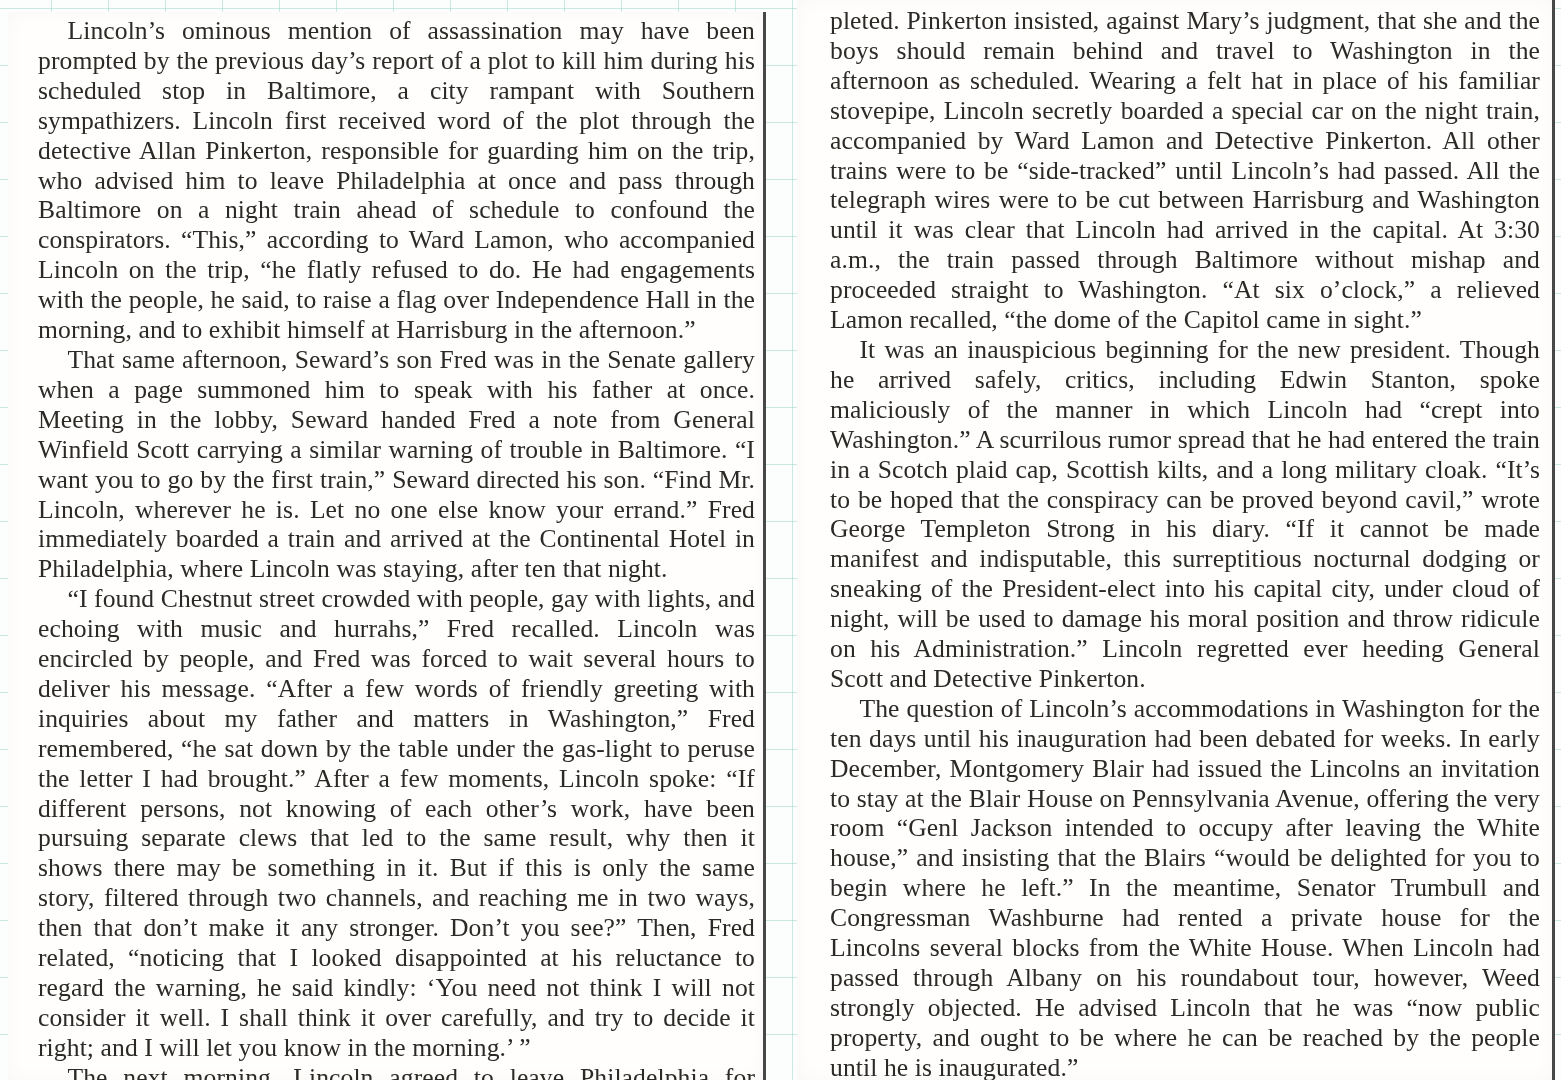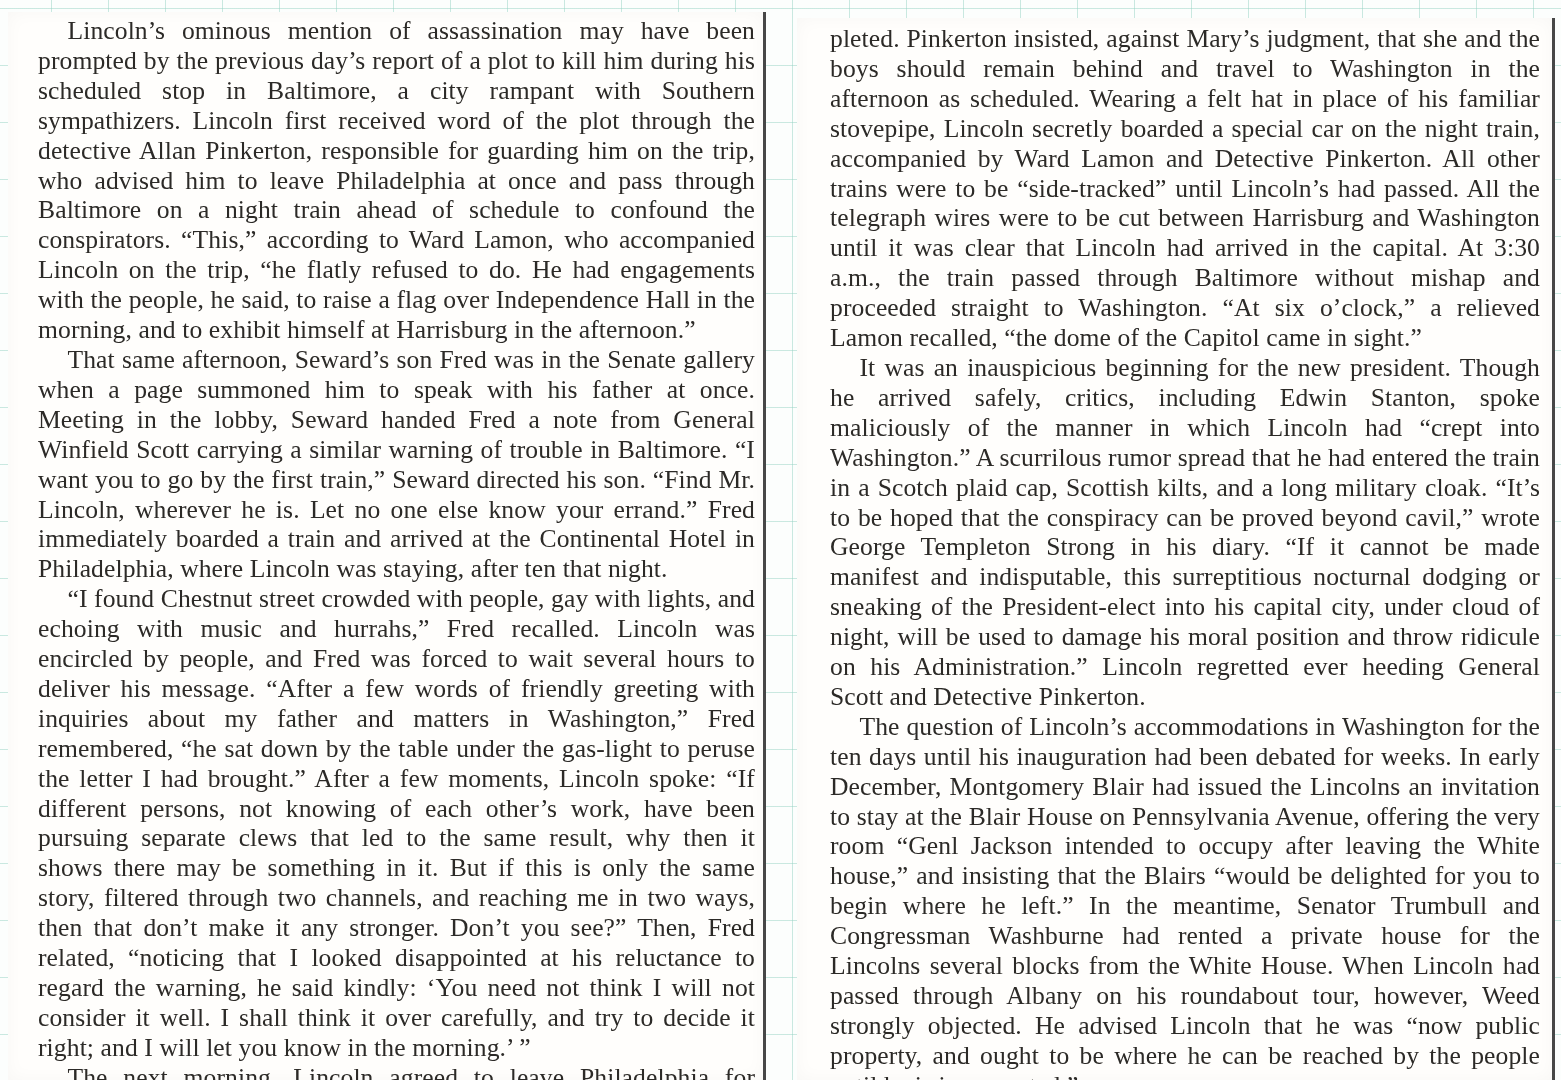--- a/index.html
+++ b/index.html
@@ -30,21 +30,21 @@
     overflow: hidden;
   }
   .page-left {
     left: 8px;
     top: 12px;
     width: 755px;
     border-right: 3px solid #474747;
   }
   .page-right {
     left: 797px;
-    top: 18px;
+    top: 0;
     width: 755px;
     border-right: 3px solid #474747;
   }
   .col {
     position: absolute;
     color: #2c2a27;
     font-size: 25.6px;
     line-height: 29.9px;
     text-align: justify;
     letter-spacing: 0.1px;

